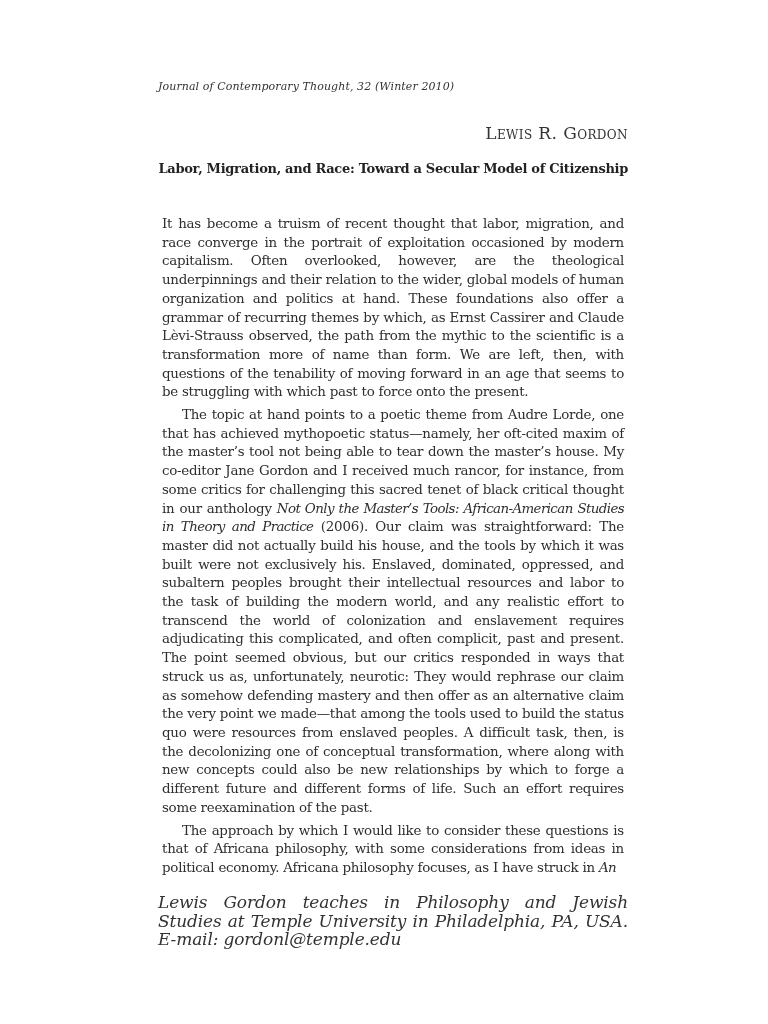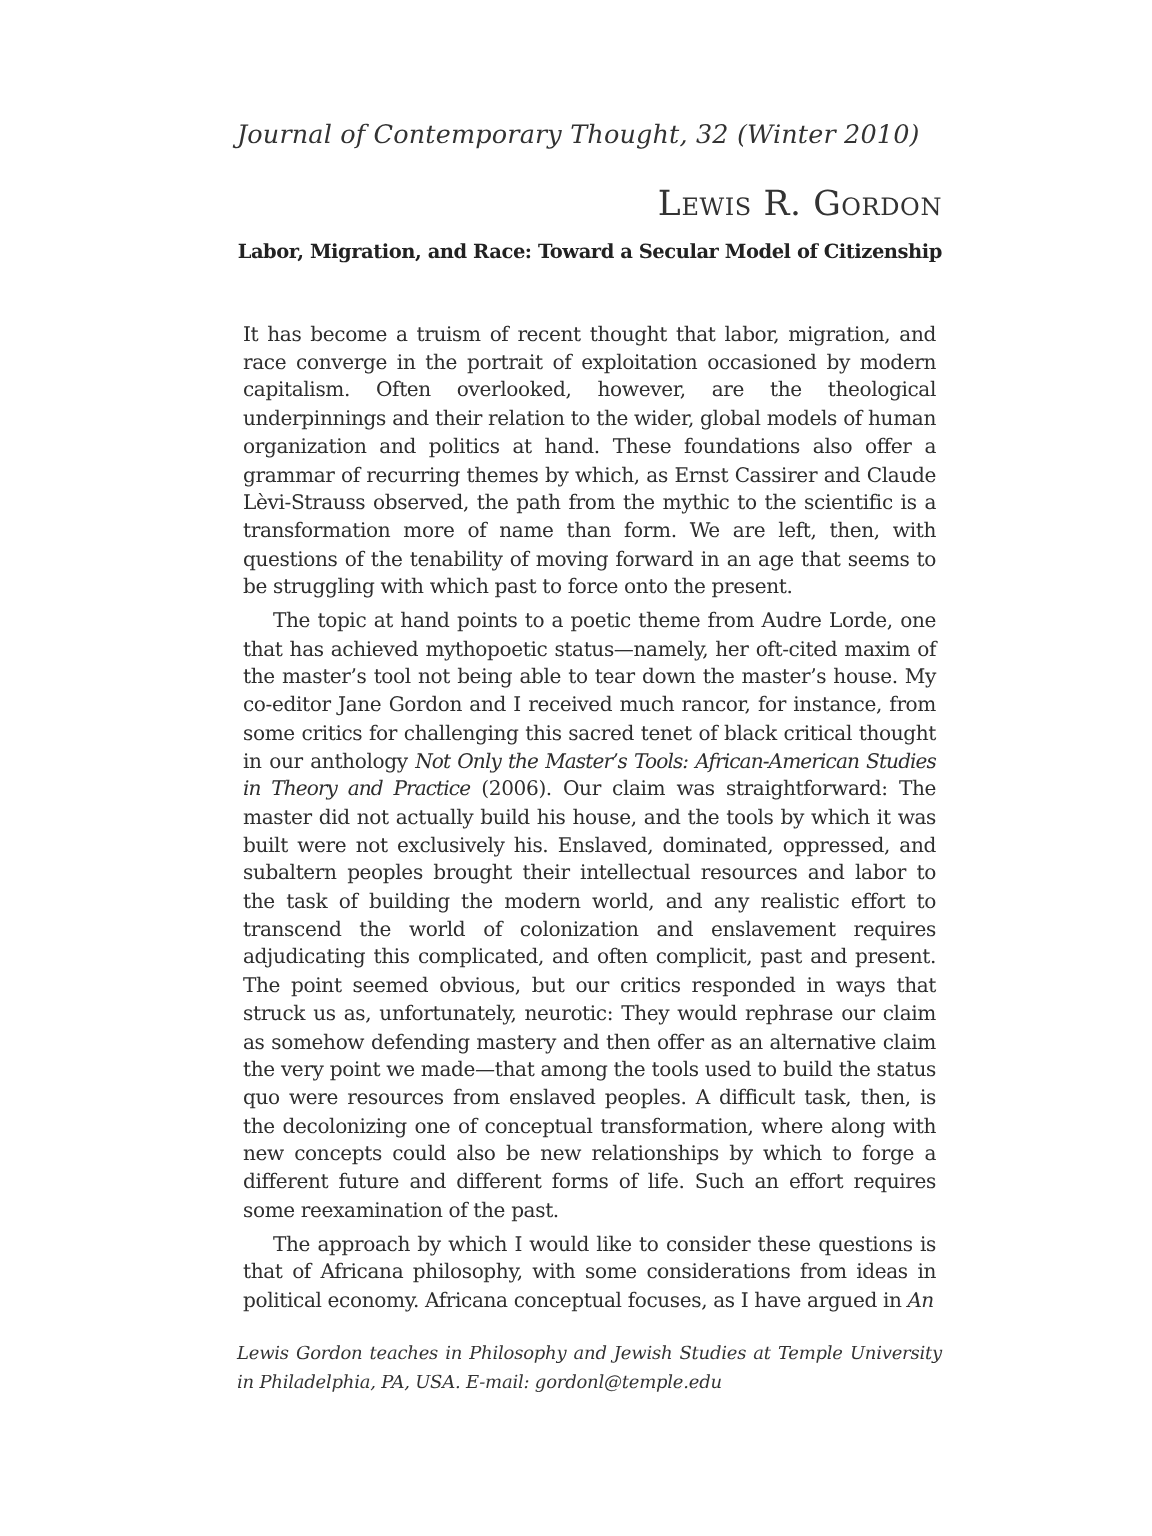--- a/index.html
+++ b/index.html
@@ -20,31 +20,31 @@
       left: 158px;
       top: 0;
       width: 470px;
     }
     .journal-header {
       position: absolute;
       top: 80px;
       left: 0;
       font-family: "DejaVu Serif", serif;
       font-style: italic;
-      font-size: 17px;
+      font-size: 11px;
       letter-spacing: 0.1px;
       color: #333;
       white-space: nowrap;
     }
     .author {
       position: absolute;
       top: 123px;
       right: 0;
       font-family: "DejaVu Serif", serif;
-      font-size: 23px;
+      font-size: 17px;
       font-variant: small-caps;
       letter-spacing: 0.4px;
       color: #333;
       white-space: nowrap;
     }
     .title {
       position: absolute;
       top: 157px;
       right: 0;
       width: 470px;
@@ -78,35 +78,35 @@
       font-style: italic;
       letter-spacing: -0.6px;
     }
     .footnote {
       position: absolute;
       top: 893px;
       left: 0;
       width: 470px;
       font-family: "DejaVu Serif", serif;
       font-style: italic;
-      font-size: 12px;
+      font-size: 17px;
       line-height: 18.5px;
       color: #333;
       text-align: justify;
       letter-spacing: -0.15px;
     }
   </style>
 </head>
 <body>
 
 <div class="page">
   <div class="journal-header">Journal of Contemporary Thought, 32 (Winter 2010)</div>
   <div class="author">Lewis R. Gordon</div>
   <div class="title">Labor, Migration, and Race: Toward a Secular Model of Citizenship</div>
 
   <div class="body-text">
     <p>It has become a truism of recent thought that labor, migration, and race converge in the portrait of exploitation occasioned by modern capitalism. Often overlooked, however, are the theological underpinnings and their relation to the wider, global models of human organization and politics at hand. These foundations also offer a grammar of recurring themes by which, as Ernst Cassirer and Claude Lèvi-Strauss observed, the path from the mythic to the scientific is a transformation more of name than form. We are left, then, with questions of the tenability of moving forward in an age that seems to be struggling with which past to force onto the present.</p>
     <p class="indent"><span>The topic at hand points to a poetic theme from Audre Lorde, one that has achieved mythopoetic status—namely, her oft-cited maxim of the master’s tool not being able to tear down the master’s house. My co-editor Jane Gordon and I received much rancor, for instance, from some critics for challenging this sacred tenet of black critical thought in our anthology </span><em>Not Only the Master’s Tools: African-American Studies in Theory and Practice</em><span> (2006). Our claim was straightforward: The master did not actually build his house, and the tools by which it was built were not exclusively his. Enslaved, dominated, oppressed, and subaltern peoples brought their intellectual resources and labor to the task of building the modern world, and any realistic effort to transcend the world of colonization and enslavement requires adjudicating this complicated, and often complicit, past and present. The point seemed obvious, but our critics responded in ways that struck us as, unfortunately, neurotic: They would rephrase our claim as somehow defending mastery and then offer as an alternative claim the very point we made—that among the tools used to build the status quo were resources from enslaved peoples. A difficult task, then, is the decolonizing one of conceptual transformation, where along with new concepts could also be new relationships by which to forge a different future and different forms of life. Such an effort requires some reexamination of the past.</span></p>
-    <p class="indent"><span>The approach by which I would like to consider these questions is that of Africana philosophy, with some considerations from ideas in political economy. Africana conceptual focuses, as I have argued in </span><em>An</em></p>
+    <p class="indent"><span>The approach by which I would like to consider these questions is that of Africana philosophy, with some considerations from ideas in political economy. Africana philosophy focuses, as I have struck in </span><em>An</em></p>
   </div>
 
   <div class="footnote">Lewis Gordon teaches in Philosophy and Jewish Studies at Temple University in Philadelphia, PA, USA. E-mail: gordonl@temple.edu</div>
 </div>
 
 </body></html>

